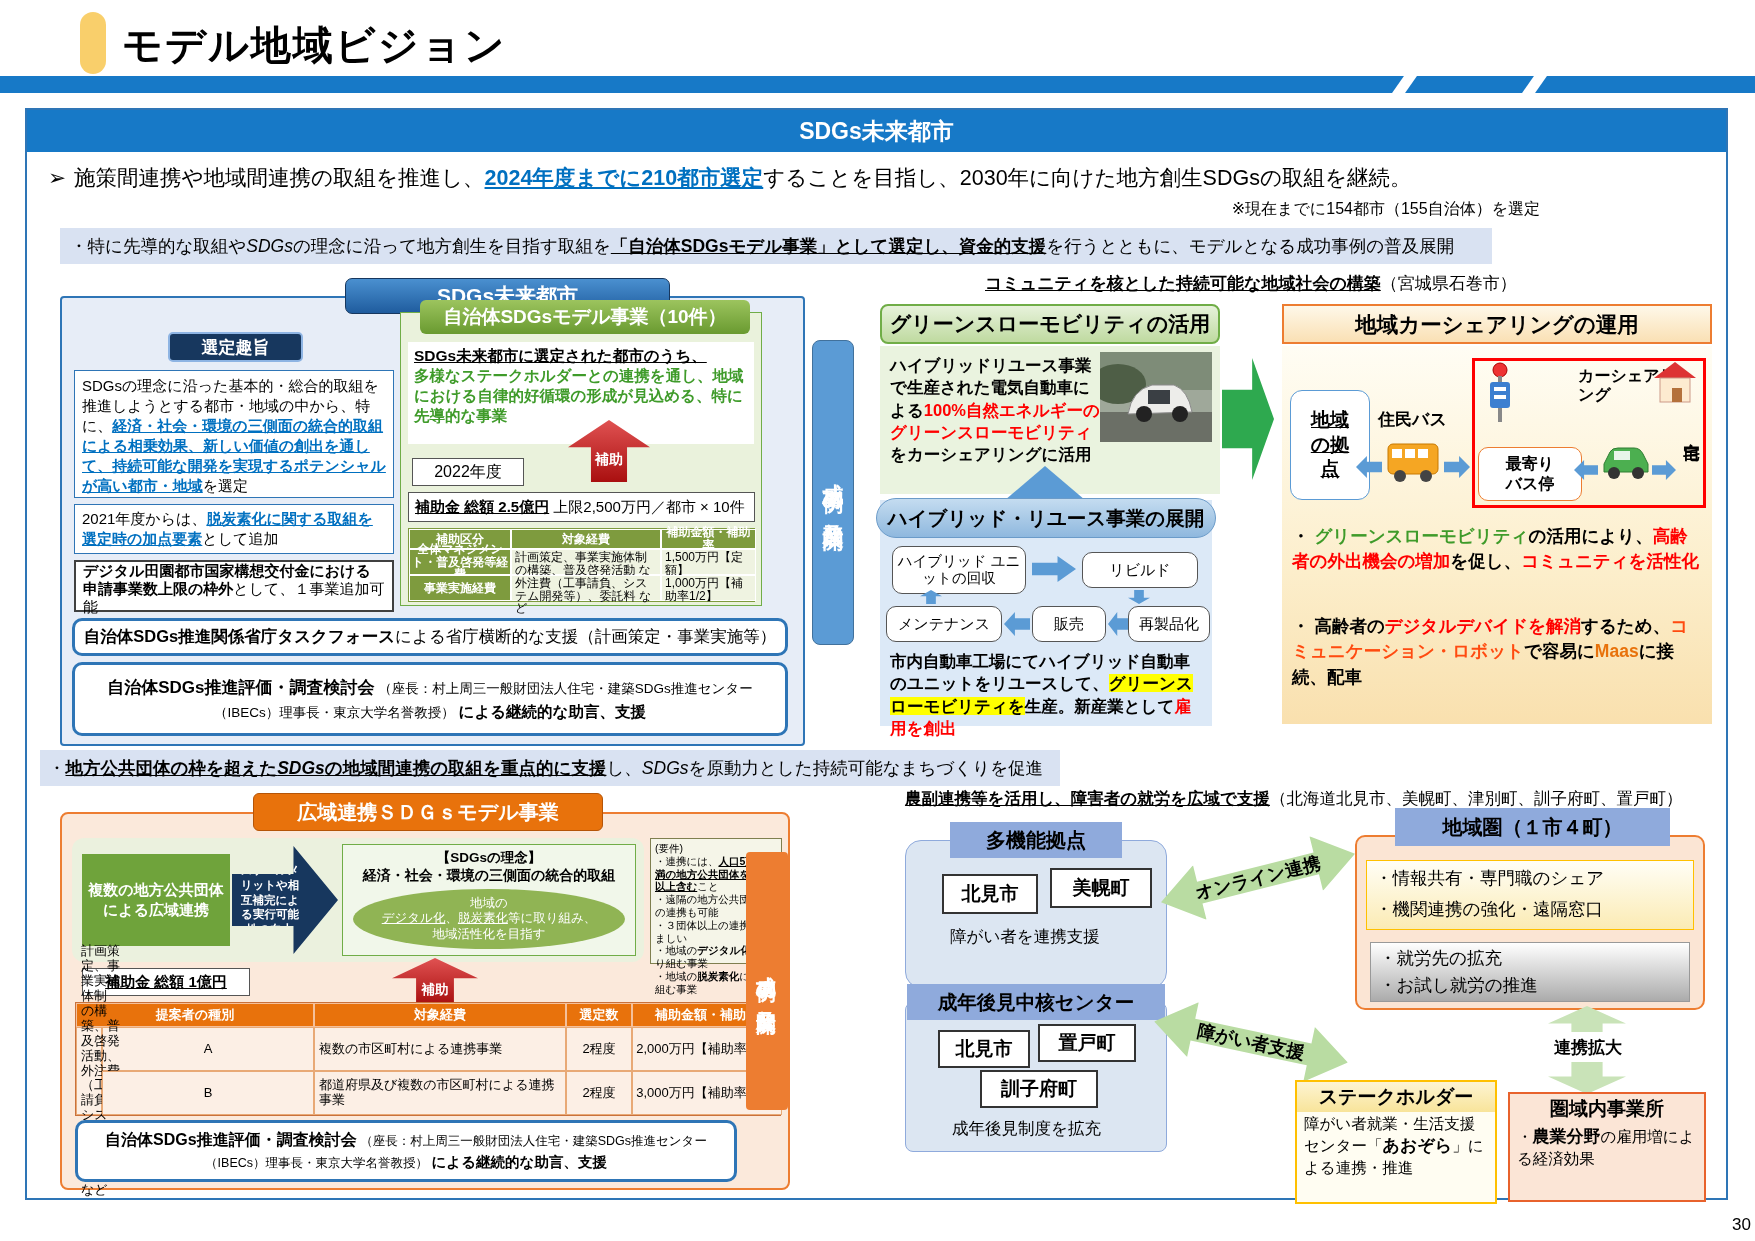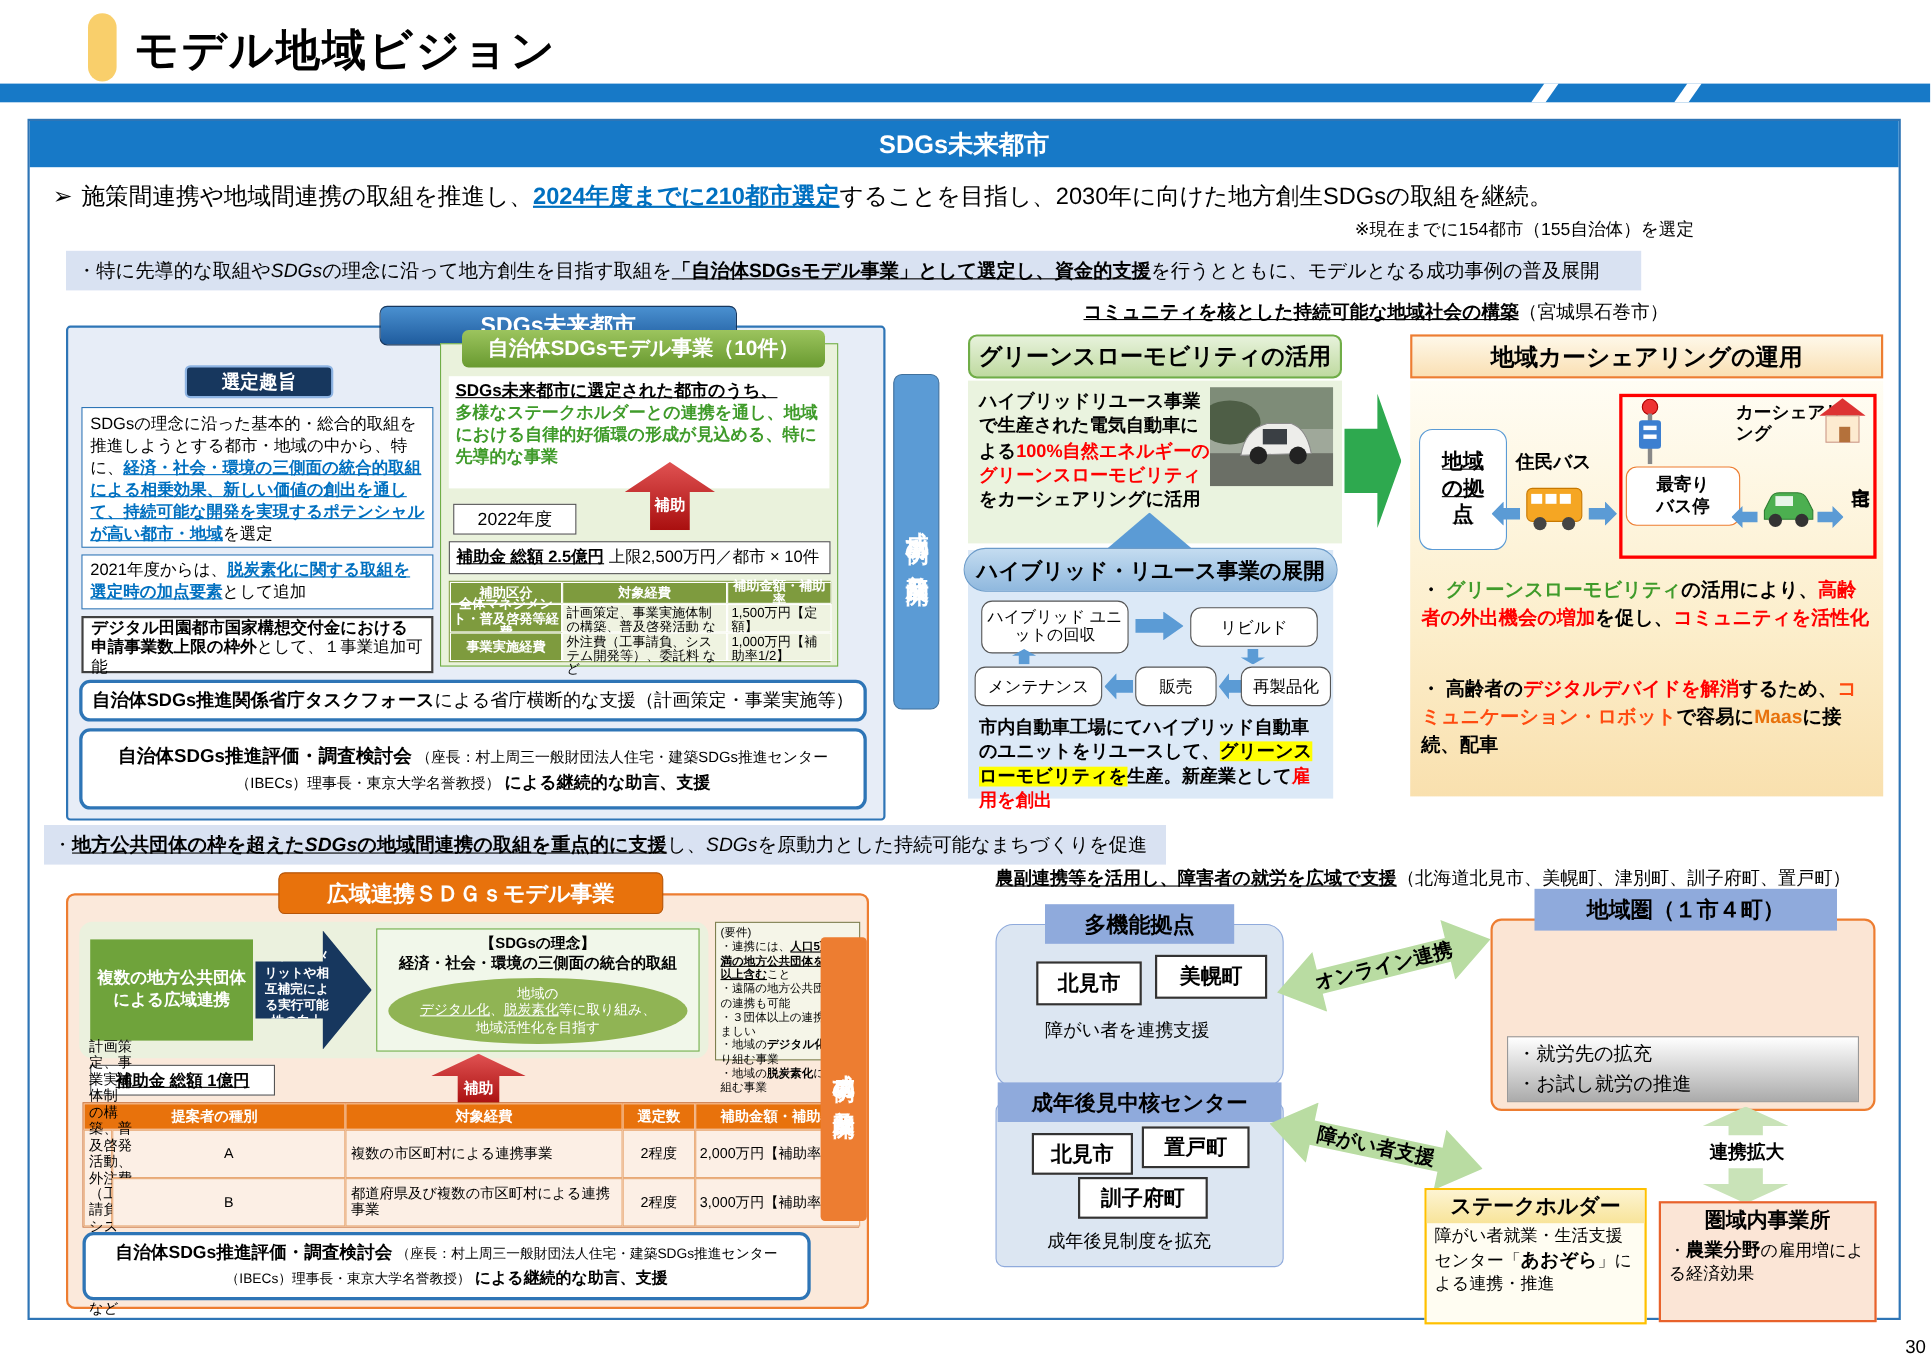--- a/index.html
+++ b/index.html
@@ -165,21 +165,21 @@
   <div class="abs" style="left:1472px;top:358px;width:234px;height:150px;border:3px solid #FF0000;"></div>
   <div class="abs" style="left:1486px;top:362px;width:28px;height:60px;">
     <svg width="28" height="60" viewBox="0 0 28 60">
       <circle cx="14" cy="8" r="7" fill="#E33" stroke="#A00"></circle>
       <rect x="12" y="14" width="4" height="46" fill="#888"></rect>
       <rect x="4" y="20" width="20" height="26" rx="3" fill="#3C7FD0"></rect>
       <rect x="8" y="25" width="12" height="4" fill="#fff"></rect>
         <rect x="8" y="33" width="12" height="4" fill="#fff"></rect>
     </svg>
   </div>
-  <div class="abs fc b" style="left:1478px;top:424px;width:104px;height:54px;background:#fff;border:1.5px solid #ED7D31;border-radius:10px;font-size:16px;">
+  <div class="abs fc b" style="left:1478px;top:447px;width:104px;height:54px;background:#fff;border:1.5px solid #ED7D31;border-radius:10px;font-size:16px;">
     <span style="width:60px;line-height:1.25;">最寄りバス停</span>
   </div>
   <div class="abs b" style="left:1578px;top:366px;width:100px;font-size:16px;line-height:1.2;">カーシェアリング</div>
   <div class="abs" style="left:1652px;top:360px;width:46px;height:44px;">
     <svg width="46" height="44" viewBox="0 0 46 44">
       <polygon points="23,2 44,18 2,18" fill="#D33"></polygon>
       <rect x="8" y="18" width="30" height="24" fill="#FDEBD0" stroke="#C98"></rect>
       <rect x="20" y="28" width="10" height="14" fill="#B4713B"></rect>
     </svg>
   </div>
@@ -275,20 +275,24 @@
   <div class="abs cityb" style="left:942px;top:874px;width:96px;height:40px;font-size:19px;">北見市</div>
   <div class="abs cityb" style="left:1050px;top:868px;width:102px;height:40px;font-size:19px;">美幌町</div>
   <div class="abs" style="left:950px;top:926px;font-size:16.5px;">障がい者を連携支援</div>
 
   <div class="abs arr-lr fc garrow" style="left:1158px;top:850px;width:200px;height:56px;transform:rotate(-14deg);font-size:18px;">
     <span>オンライン連携</span>
   </div>
 
   <div class="abs" style="left:1355px;top:835px;width:350px;height:175px;background:#FBE5D4;border:2px solid #ED7D31;border-radius:10px;"></div>
   <div class="abs fc bluehdr" style="left:1395px;top:808px;width:275px;height:38px;font-size:20px;">地域圏（１市４町）</div>
+  <div class="abs" style="left:1366px;top:860px;width:328px;height:70px;border:1.5px solid #FFC000;background:linear-gradient(180deg,#FFFEF6,#FBEBB4);font-size:17.5px;line-height:1.75;padding:2px 8px;">
+    <div>・情報共有・専門職のシェア</div>
+    <div>・機関連携の強化・遠隔窓口</div>
+  </div>
   <div class="abs" style="left:1370px;top:942px;width:320px;height:60px;background:linear-gradient(180deg,#FFFFFF,#ABABAB);border:1px solid #999;font-size:17.5px;line-height:1.55;padding:2px 8px;">
     <div>・就労先の拡充</div>
     <div>・お試し就労の推進</div>
   </div>
 
   <div class="abs" style="left:905px;top:1002px;width:262px;height:150px;background:#DCE6F2;border:1.5px solid #8FAADC;border-radius:8px;"></div>
   <div class="abs fc bluehdr" style="left:907px;top:984px;width:258px;height:36px;font-size:19.5px;">成年後見中核センター</div>
   <div class="abs cityb" style="left:938px;top:1030px;width:92px;height:38px;font-size:19px;">北見市</div>
   <div class="abs cityb" style="left:1038px;top:1024px;width:98px;height:38px;font-size:19px;">置戸町</div>
   <div class="abs cityb" style="left:980px;top:1070px;width:118px;height:38px;font-size:19px;">訓子府町</div>

